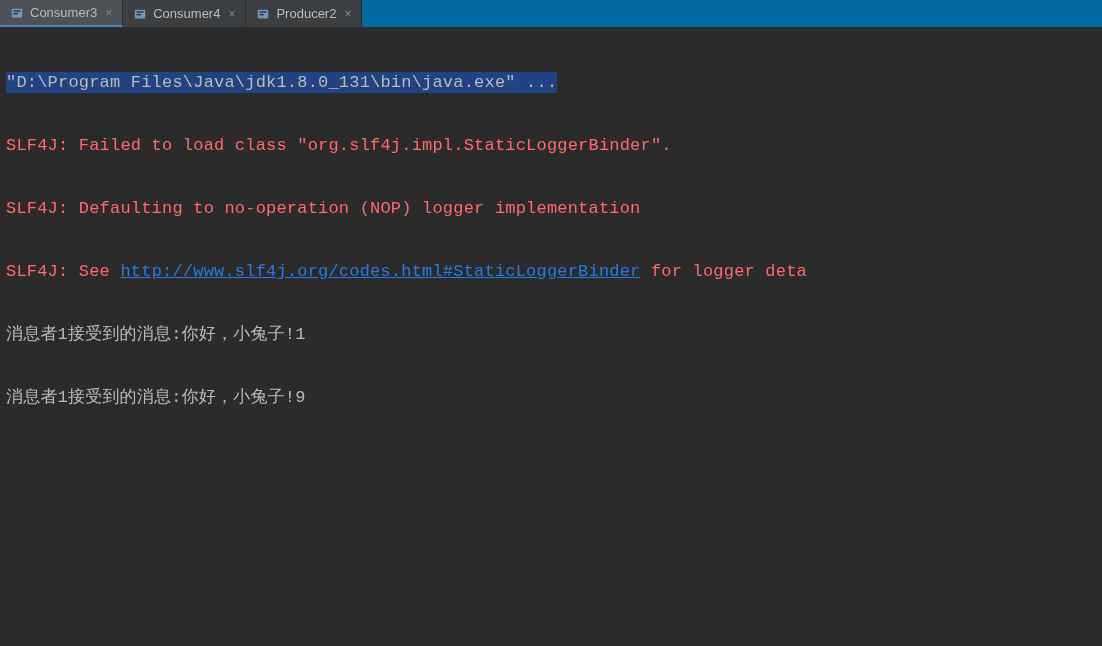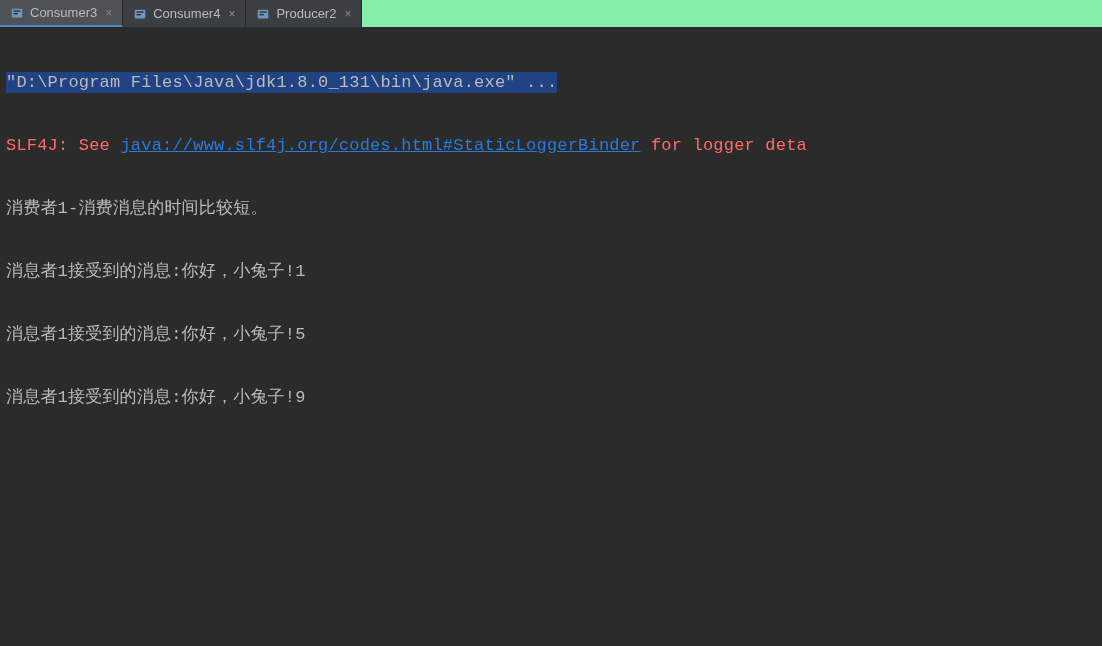--- a/index.html
+++ b/index.html
@@ -7,21 +7,21 @@
     background: #2b2b2b;
     font-family: "Consolas", "Courier New", monospace;
     font-size: 16px;
     width: 1102px;
     height: 646px;
     overflow: hidden;
     color: #bbbbbb;
   }
   .tab-bar {
     display: flex;
-    background: #86efac;
+    background: #0369a1;
     height: 28px;
     align-items: stretch;
     border-bottom: 1px solid #2b2b2b;
   }
   .tab {
     display: flex;
     align-items: center;
     padding: 0 10px;
     font-size: 13px;
     color: #bbbbbb;
@@ -96,22 +96,22 @@
           <rect x="4" y="8" width="5" height="1.5" fill="#2b2b2b"></rect>
         </svg>
     </span>
     <span>Producer2</span>
     <span class="close">×</span>
   </div>
 </div>
 
 <div class="console">
 <div><span class="cmd-line">"D:\Program Files\Java\jdk1.8.0_131\bin\java.exe" ...</span></div>
-<div class="err"><span>SLF4J: See </span><span class="link">java://www.slf4j.org/codes.html#StaticLoggerBinder</span><span> for logger deta</span></div>
-<div class="out">消费者1-消费消息的时间比较短。</div>
+<div class="err">SLF4J: Failed to load class "org.slf4j.impl.StaticLoggerBinder".</div>
+<div class="err">SLF4J: Defaulting to no-operation (NOP) logger implementation</div>
+<div class="err"><span>SLF4J: See </span><span class="link">http://www.slf4j.org/codes.html#StaticLoggerBinder</span><span> for logger deta</span></div>
 <div class="out">消息者1接受到的消息:你好，小兔子!1</div>
-<div class="out">消息者1接受到的消息:你好，小兔子!5</div>
 <div class="out">消息者1接受到的消息:你好，小兔子!9</div>
 
 
 
 
 </div>
 
 </body></html>

